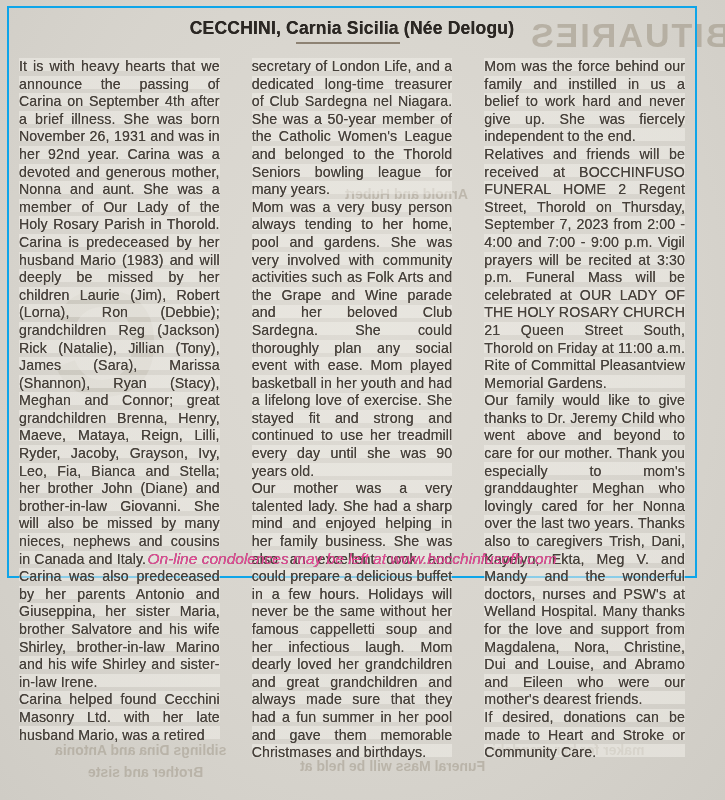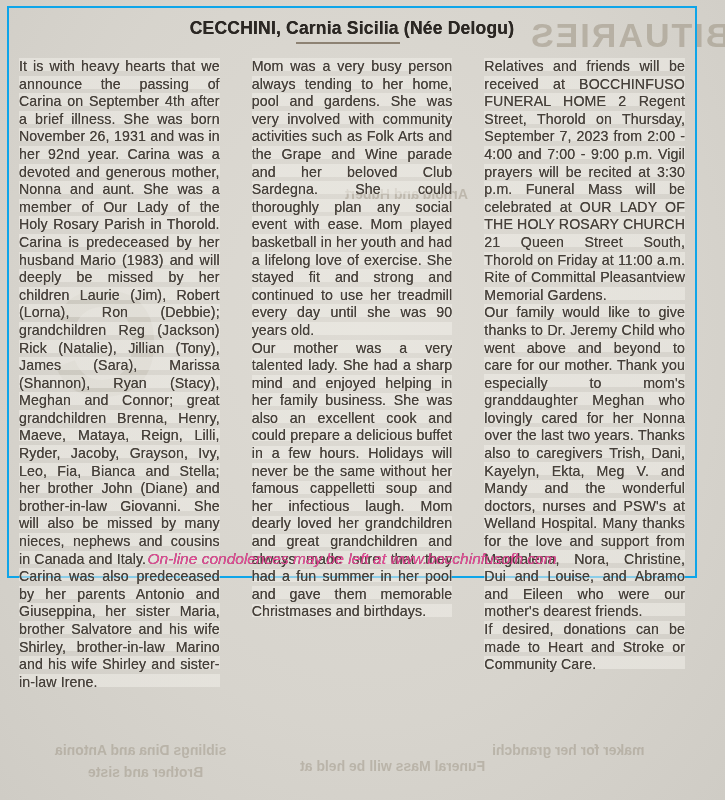--- a/index.html
+++ b/index.html
@@ -108,26 +108,29 @@
 
 <div class="obit-box">
 
   <div class="obit-title">CECCHINI, Carnia Sicilia (Née Delogu)</div>
   <div class="title-underline"></div>
 
   <div class="columns">
     <div class="col">
       <p>It is with heavy hearts that we announce the passing of Carina on September 4th after a brief illness. She was born November 26, 1931 and was in her 92nd year. Carina was a devoted and generous mother, Nonna and aunt. She was a member of Our Lady of the Holy Rosary Parish in Thorold. Carina is predeceased by her husband Mario (1983) and will deeply be missed by her children Laurie (Jim), Robert (Lorna), Ron (Debbie); grandchildren Reg (Jackson) Rick (Natalie), Jillian (Tony), James (Sara), Marissa (Shannon), Ryan (Stacy), Meghan and Connor; great grandchildren Brenna, Henry, Maeve, Mataya, Reign, Lilli, Ryder, Jacoby, Grayson, Ivy, Leo, Fia, Bianca and Stella; her brother John (Diane) and brother-in-law Giovanni. She will also be missed by many nieces, nephews and cousins in Canada and Italy.</p>
       <p>Carina was also predeceased by her parents Antonio and Giuseppina, her sister Maria, brother Salvatore and his wife Shirley, brother-in-law Marino and his wife Shirley and sister-in-law Irene.</p>
+      <p>Carina helped found Cecchini Masonry Ltd. with her late husband Mario, was a retired</p>
     </div>
     <div class="col">
+      <p>secretary of London Life, and a dedicated long-time treasurer of Club Sardegna nel Niagara. She was a 50-year member of the Catholic Women's League and belonged to the Thorold Seniors bowling league for many years.</p>
       <p>Mom was a very busy person always tending to her home, pool and gardens. She was very involved with community activities such as Folk Arts and the Grape and Wine parade and her beloved Club Sardegna. She could thoroughly plan any social event with ease. Mom played basketball in her youth and had a lifelong love of exercise. She stayed fit and strong and continued to use her treadmill every day until she was 90 years old.</p>
       <p>Our mother was a very talented lady. She had a sharp mind and enjoyed helping in her family business. She was also an excellent cook and could prepare a delicious buffet in a few hours. Holidays will never be the same without her famous cappelletti soup and her infectious laugh. Mom dearly loved her grandchildren and great grandchildren and always made sure that they had a fun summer in her pool and gave them memorable Christmases and birthdays.</p>
     </div>
     <div class="col">
+      <p>Mom was the force behind our family and instilled in us a belief to work hard and never give up. She was fiercely independent to the end.</p>
       <p>Relatives and friends will be received at BOCCHINFUSO FUNERAL HOME 2 Regent Street, Thorold on Thursday, September 7, 2023 from 2:00 - 4:00 and 7:00 - 9:00 p.m. Vigil prayers will be recited at 3:30 p.m. Funeral Mass will be celebrated at OUR LADY OF THE HOLY ROSARY CHURCH 21 Queen Street South, Thorold on Friday at 11:00 a.m. Rite of Committal Pleasantview Memorial Gardens.</p>
       <p>Our family would like to give thanks to Dr. Jeremy Child who went above and beyond to care for our mother. Thank you especially to mom's granddaughter Meghan who lovingly cared for her Nonna over the last two years. Thanks also to caregivers Trish, Dani, Kayelyn, Ekta, Meg V. and Mandy and the wonderful doctors, nurses and PSW's at Welland Hospital. Many thanks for the love and support from Magdalena, Nora, Christine, Dui and Louise, and Abramo and Eileen who were our mother's dearest friends.</p>
       <p>If desired, donations can be made to Heart and Stroke or Community Care.</p>
     </div>
   </div>
 
   <div class="obit-footer">On-line condolences may be left at www.bocchinfusofh.com</div>
 
 </div>
 

